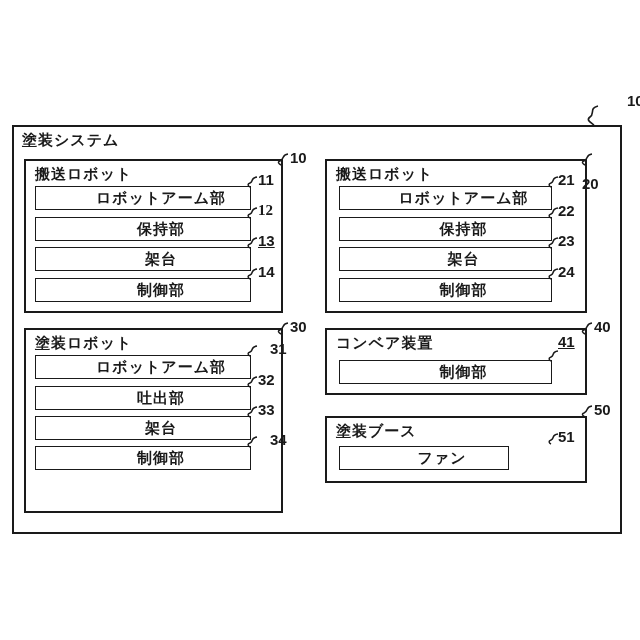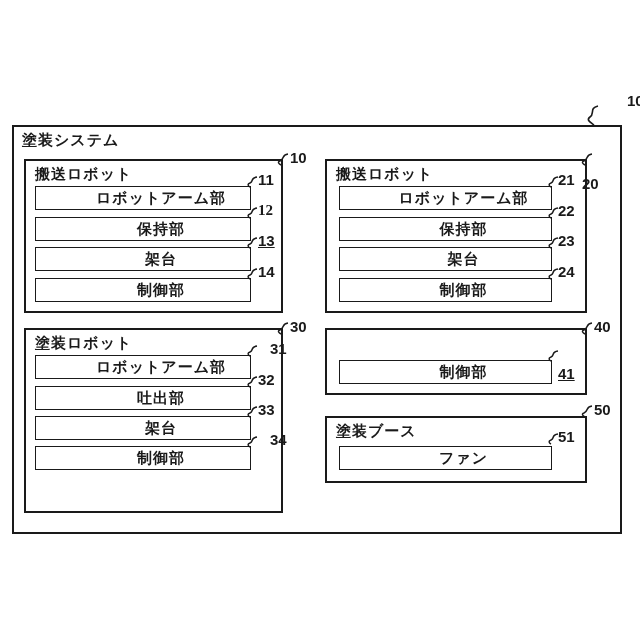--- a/index.html
+++ b/index.html
@@ -188,40 +188,41 @@
       </svg>
     </div>
   <div class="refnum" style="left:270px;top:431px;">34</div>
   <div class="leader" style="left:247px;top:436px;">
     <svg width="12" height="12" viewBox="0 0 12 12">
         <path d="M10 1 C3 2 7 5 3 7 C0 8 1 10 3 11" fill="none" stroke="#1a1a1a" stroke-width="1.5"></path>
       </svg>
     </div>
 
   <div class="grp" style="left:325px;top:328px;width:262px;height:67px;">
+    <div class="grp-title">コンベア装置</div>
     <div class="itm" style="left:12px;top:30px;width:213px;">
       <span>制御部</span>
       </div>
   </div>
   <div class="refnum" style="left:594px;top:318px;">40</div>
   <div class="leader" style="left:581px;top:322px;">
     <svg width="13" height="13" viewBox="0 0 13 13">
         <path d="M11 1 C4 2 8 6 3 8 C0 9 2 11 4 12" fill="none" stroke="#1a1a1a" stroke-width="1.5"></path>
       </svg>
     </div>
-  <div class="refnum" style="left:558px;top:365px;text-decoration:underline;">41</div>
+  <div class="refnum" style="left:558px;top:333px;text-decoration:underline;">41</div>
   <div class="leader" style="left:548px;top:350px;">
     <svg width="12" height="12" viewBox="0 0 12 12">
         <path d="M10 1 C3 2 7 5 3 7 C0 8 1 10 3 11" fill="none" stroke="#1a1a1a" stroke-width="1.5"></path>
       </svg>
     </div>
 
   <div class="grp" style="left:325px;top:416px;width:262px;height:67px;">
     <div class="grp-title">塗装ブース</div>
-    <div class="itm" style="left:12px;top:28px;width:213px;text-align:center;">
+    <div class="itm" style="left:12px;top:28px;width:170px;text-align:center;">
       <span>ファン</span>
       </div>
   </div>
   <div class="refnum" style="left:594px;top:401px;">50</div>
   <div class="leader" style="left:581px;top:405px;">
     <svg width="13" height="13" viewBox="0 0 13 13">
         <path d="M11 1 C4 2 8 6 3 8 C0 9 2 11 4 12" fill="none" stroke="#1a1a1a" stroke-width="1.5"></path>
       </svg>
     </div>
   <div class="refnum" style="left:558px;top:428px;">51</div>

